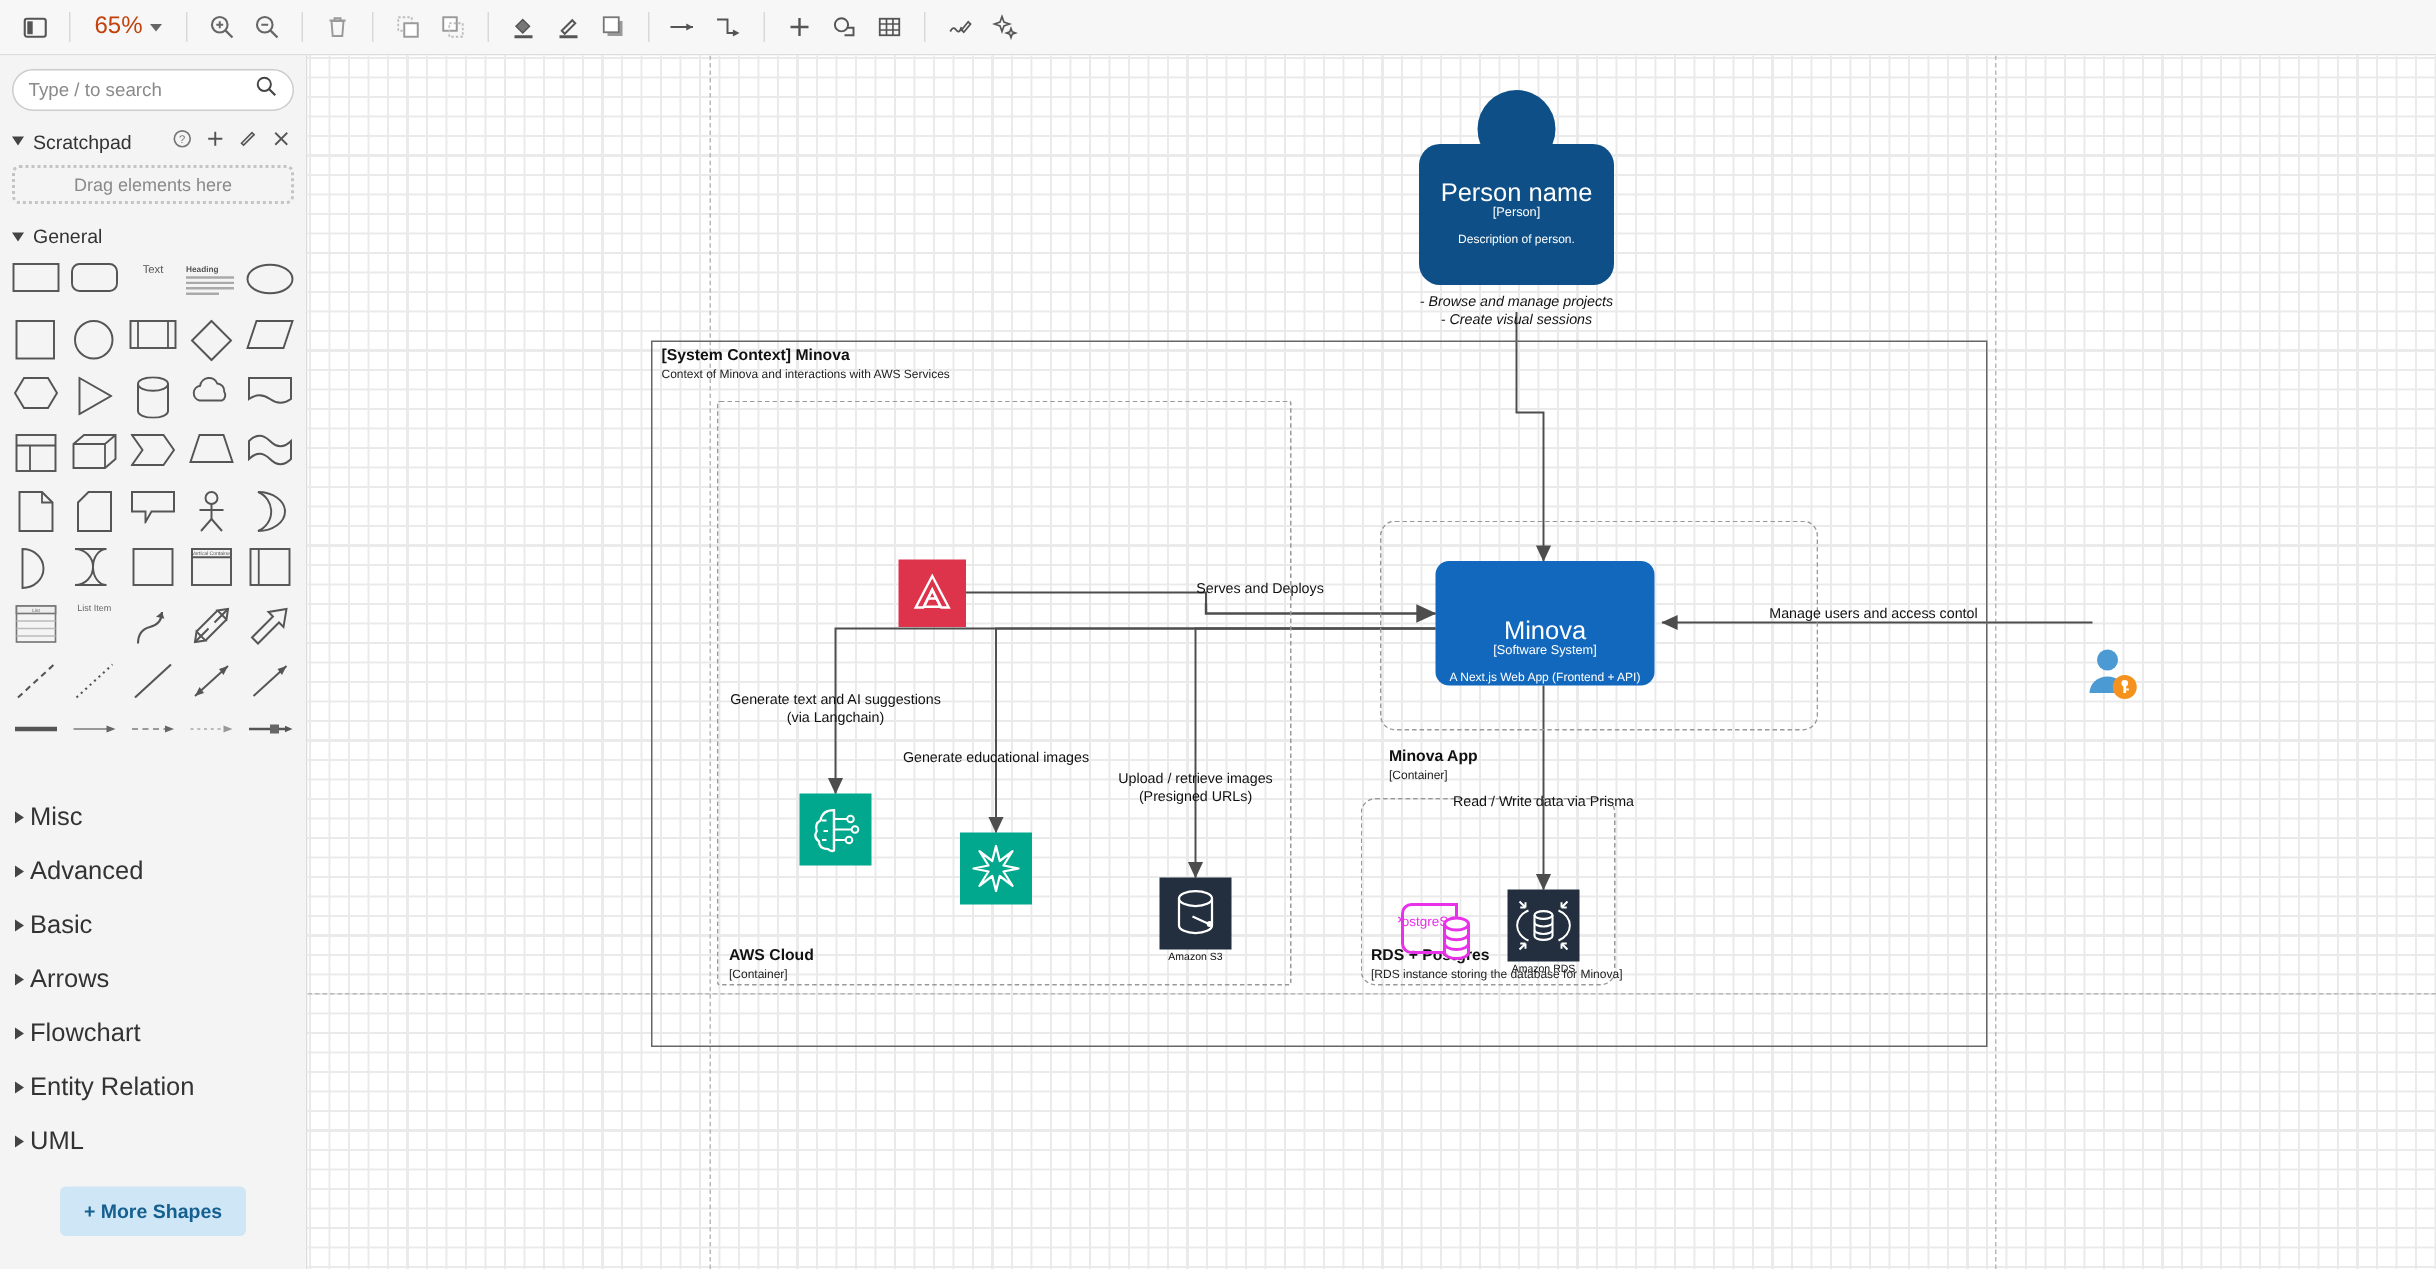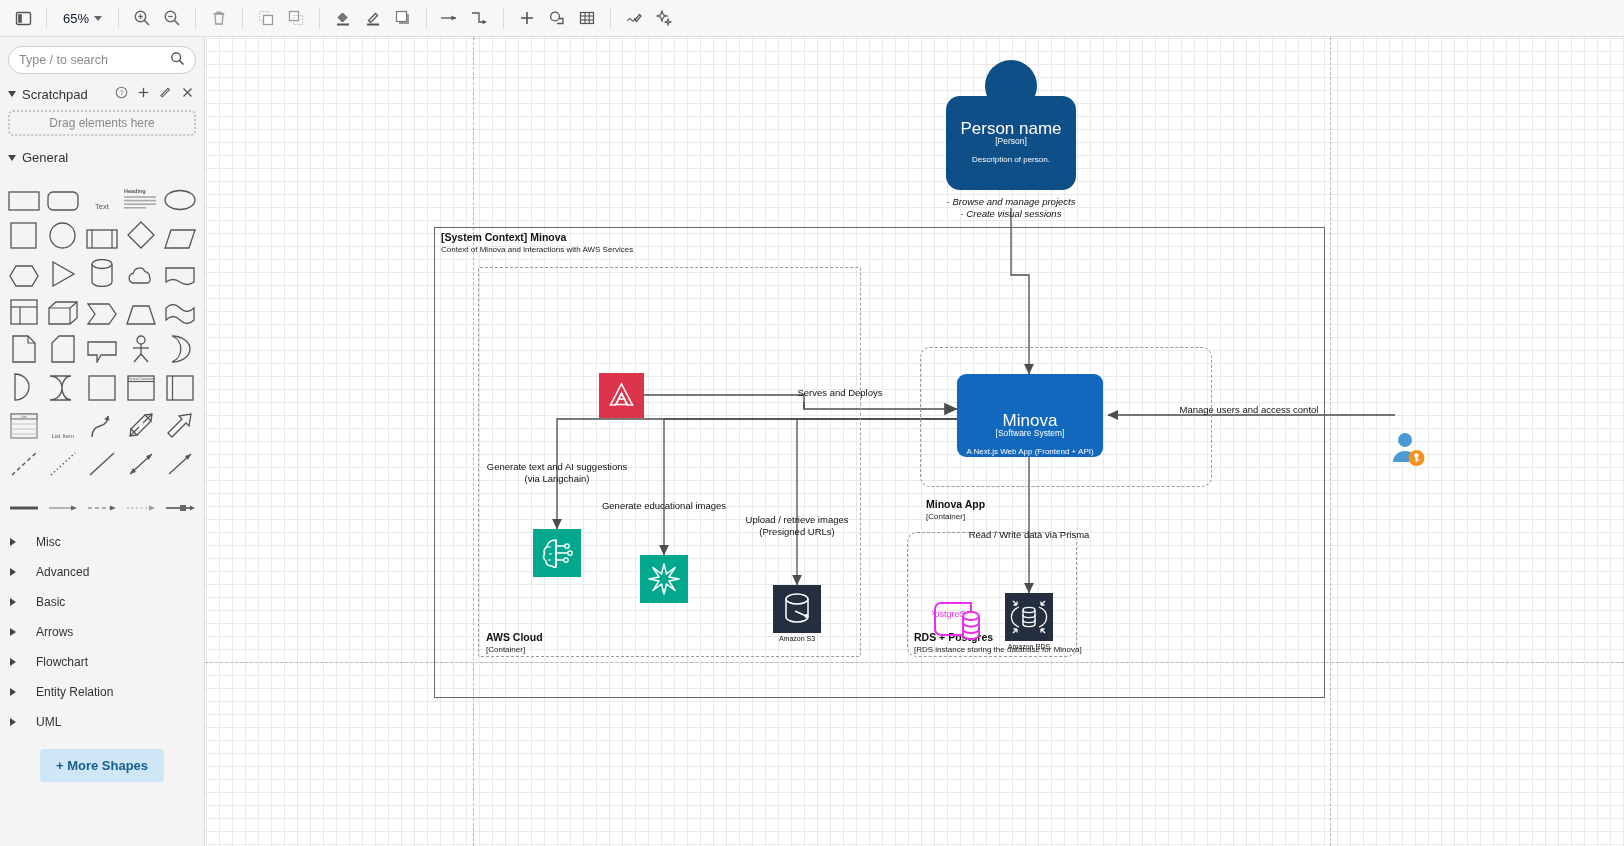--- a/index.html
+++ b/index.html
@@ -16,21 +16,21 @@
     background: #f7f7f7; border-bottom: 1px solid #ddd;
     display: flex; align-items: center; padding: 0 8px; gap: 0px;
   }
   .tb-btn {
     width: 30px; height: 30px; display: flex; align-items: center; justify-content: center;
     color: #707070; cursor: pointer; border-radius: 3px;
   }
   .tb-sep { width: 1px; height: 20px; background: #d9d9d9; margin: 0 8px; }
   .zoom-box {
     display: flex; align-items: center; gap: 5px; padding: 0 8px; height: 26px;
-    font-size: 13px; color: #0f172a; cursor: pointer; user-select: none;
+    font-size: 16px; color: #c2410c; cursor: pointer; user-select: none;
   }
   .caret-dn { width:0;height:0;border-left:4px solid transparent;border-right:4px solid transparent;border-top:5px solid #666; }
 
   
   .body { flex: 1; display: flex; min-height: 0; }
 
   
   .sidebar {
     width: 205px; min-width: 205px; background: #f4f4f4;
     border-right: 1px solid #ddd; display: flex; flex-direction: column;
@@ -57,26 +57,26 @@
   .scratch-drop {
     margin: 2px 8px 8px 8px; height: 26px; border: 2px dotted #c4c4c4; border-radius: 5px;
     display: flex; align-items: center; justify-content: center;
     font-size: 12px; color: #8a8a8a;
   }
   .shape-grid {
     display: grid; grid-template-columns: repeat(5, 1fr);
     padding: 4px 4px 6px 4px; row-gap: 2px;
   }
   .shape-cell {
-    height: 36px; display: flex; align-items: flex-end; justify-content: center; cursor: pointer;
+    height: 36px; display: flex; align-items: flex-start; justify-content: center; cursor: pointer;
   }
   .shape-cell svg { display: block; }
   .cat-list { padding-top: 6px; }
   .cat-row {
-    display: flex; align-items: center; gap: 20px; padding: 8px 10px; font-size: 12px;
+    display: flex; align-items: center; gap: 4px; padding: 8px 10px; font-size: 17px;
     color: #333; cursor: pointer;
   }
   .more-shapes-wrap { padding: 12px 0 0 0; display: flex; justify-content: center; }
   .more-shapes {
     background: #cfe6f7; color: #16608f; border: none; border-radius: 4px;
     padding: 9px 16px; font-size: 13px; font-weight: bold; cursor: pointer;
     font-family: "Liberation Sans", sans-serif;
   }
 
   

